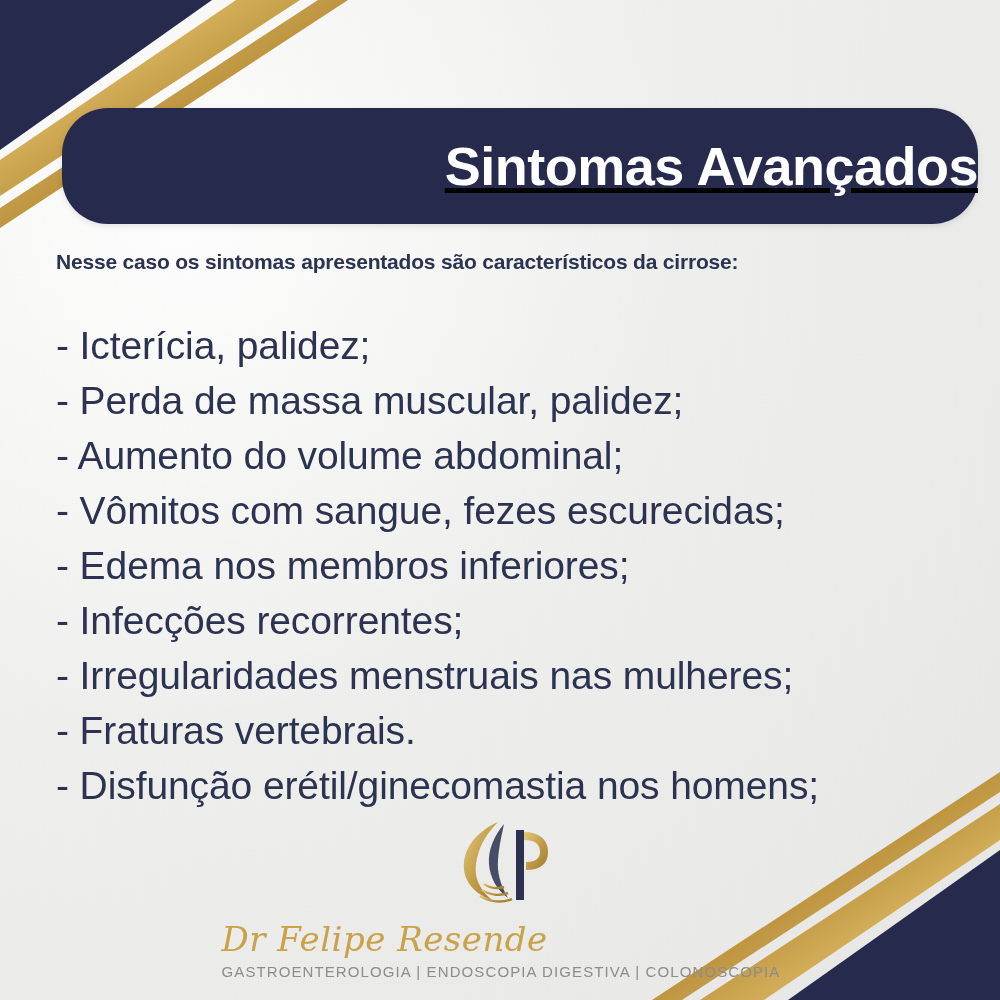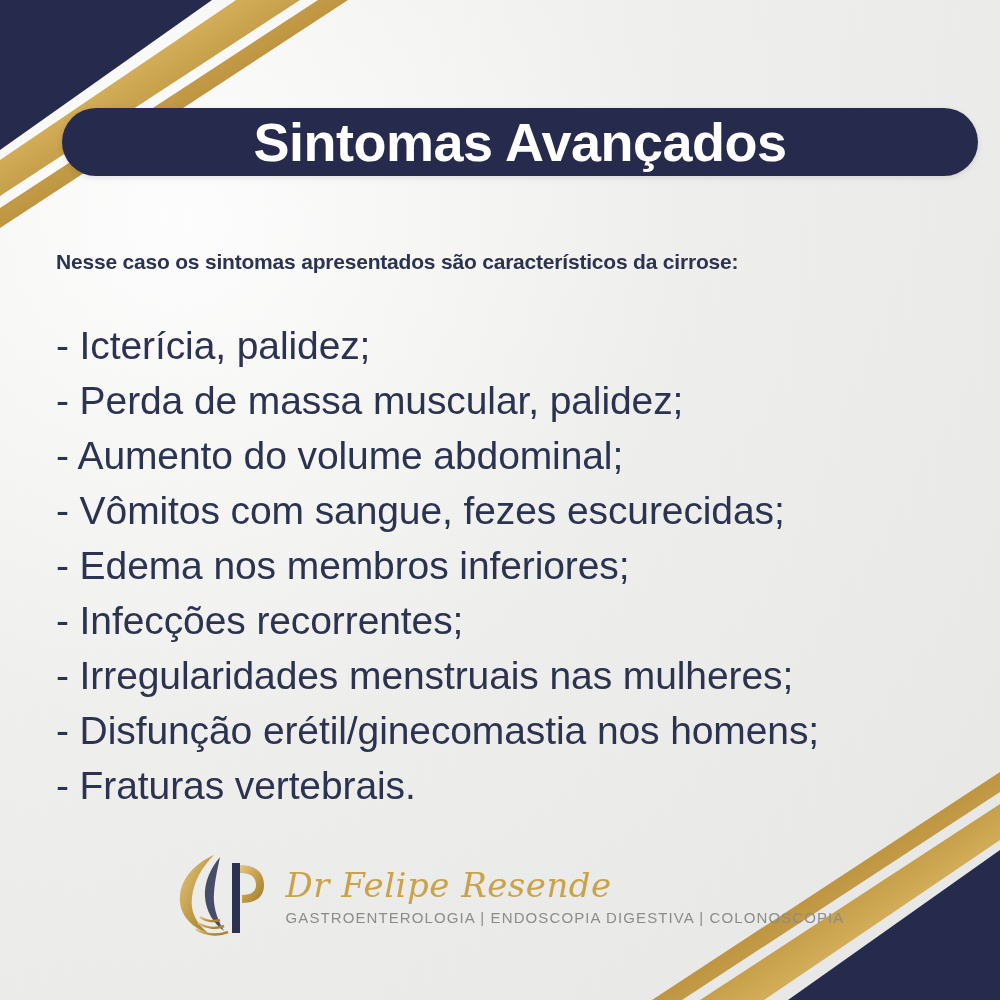--- a/index.html
+++ b/index.html
@@ -42,26 +42,27 @@
   }
   #corner-tl { top: 0; left: 0; }
   #corner-br { bottom: 0; right: 0; }
 
   
   #title-pill {
     position: absolute;
     left: 62px;
     top: 108px;
     width: 916px;
-    height: 68px;
+    height: 116px;
     border-radius: 46px;
     display: flex;
     align-items: center;
-    justify-content: center;
+    justify-content: flex-end;
     box-shadow: 0 2px 6px rgba(0,0,0,0.10);
+    text-decoration: underline;
   }
   #title-text {
     color: #ffffff;
     font-size: 54px;
     font-weight: bold;
     letter-spacing: -0.5px;
     line-height: 1;
     text-align: center;
     white-space: nowrap;
   }
@@ -99,20 +100,21 @@
   #logo {
     position: absolute;
     left: 0;
     right: 0;
     bottom: 48px;
     height: 110px;
     display: flex;
     align-items: center;
     justify-content: center;
     gap: 8px;
+    flex-direction: column;
   }
   #logo-mark { flex: 0 0 auto; }
   #logo-words {
     display: flex;
     flex-direction: column;
     align-items: flex-start;
     justify-content: center;
     margin-left: 2px;
   }
   #logo-name {
@@ -187,22 +189,22 @@
   <div id="body-block">
     <p id="intro">Nesse caso os sintomas apresentados são característicos da cirrose:</p>
     <ul id="bullet-list">
       <li>- Icterícia, palidez;</li>
       <li>- Perda de massa muscular, palidez;</li>
       <li>- Aumento do volume abdominal;</li>
       <li>- Vômitos com sangue, fezes escurecidas;</li>
       <li>- Edema nos membros inferiores;</li>
       <li>- Infecções recorrentes;</li>
       <li>- Irregularidades menstruais nas mulheres;</li>
+      <li>- Fraturas vertebrais.</li>
       <li>- Disfunção erétil/ginecomastia nos homens;</li>
-      <li>- Fraturas vertebrais.</li>
     </ul>
   </div>
 
   <div id="logo">
     <svg id="logo-mark" width="120" height="100" viewBox="0 0 120 100">
       <defs>
         <linearGradient id="logoGold" x1="0" y1="0" x2="1" y2="1">
           <stop offset="0%" stop-color="#e3c880"></stop>
           <stop offset="55%" stop-color="#c09a45"></stop>
           <stop offset="100%" stop-color="#9d7a2c"></stop>

